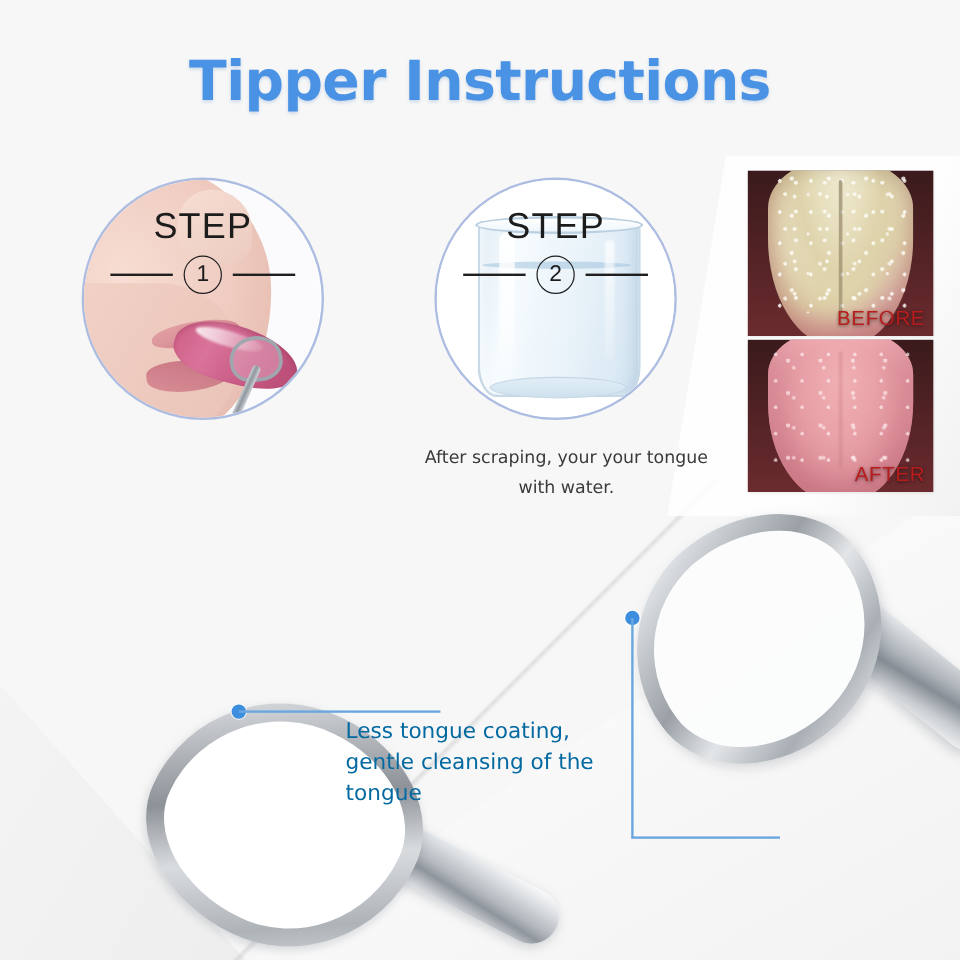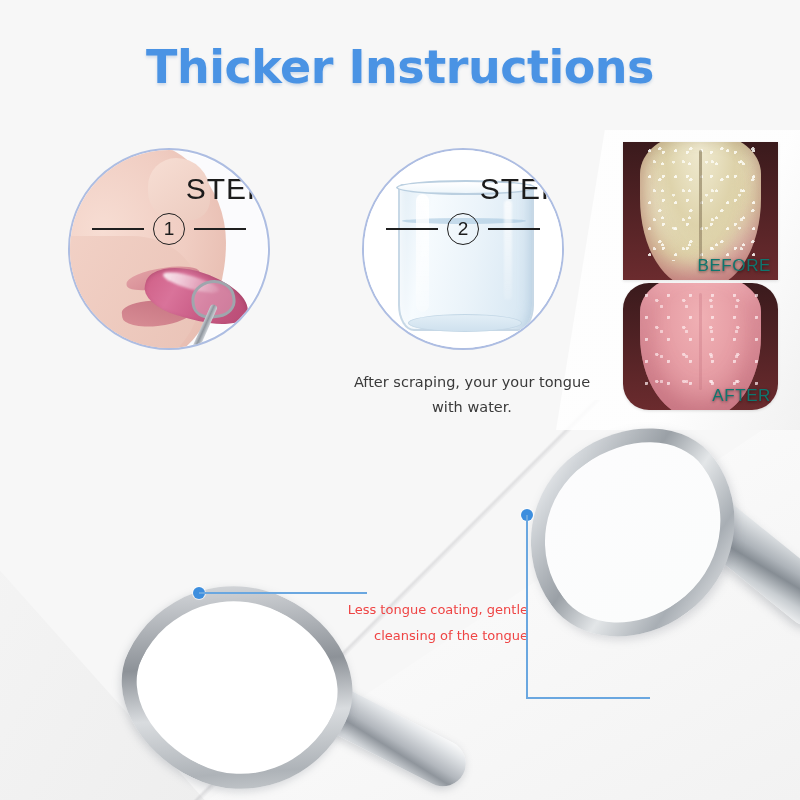--- a/index.html
+++ b/index.html
@@ -143,21 +143,21 @@
     border-radius:7px;filter:blur(.6px);
   }
   .glass-shine2{
     position:absolute;left:140px;top:50px;width:8px;height:100px;
     background:linear-gradient(rgba(255,255,255,.75),rgba(255,255,255,.15));
     border-radius:5px;filter:blur(.8px);
   }
 
   
   .step-label{
-    position:absolute;left:0;width:198px;text-align:right;top:22px;
+    position:absolute;left:0;width:198px;text-align:center;top:22px;
     font-size:30px;letter-spacing:1px;color:#1c1c1c;
     font-family:"Liberation Sans","DejaVu Sans",sans-serif;font-weight:400;
   }
   .step-rule-row{
     position:absolute;left:0;top:62px;width:198px;height:34px;
     display:flex;align-items:center;justify-content:center;gap:9px;
   }
   .step-rule{width:52px;height:2px;background:#1f1f1f;}
   .step-num{
     width:30px;height:30px;border:1.6px solid #1f1f1f;border-radius:50%;
@@ -170,21 +170,21 @@
   .caption{
     position:absolute;text-align:center;color:#3a3a3a;font-size:14.5px;line-height:25px;
     font-family:"DejaVu Sans","Liberation Sans",sans-serif;
   }
   #cap1{left:8px;top:372px;width:334px;}
   #cap2{left:348px;top:370px;width:248px;}
 
   
   .ba-card{position:absolute;overflow:hidden;box-shadow:0 1px 3px rgba(0,0,0,.12);}
   #before{left:623px;top:142px;width:155px;height:138px;}
-  #after{left:623px;top:283px;width:155px;height:127px;border-radius:26px;}
+  #after{left:623px;top:283px;width:155px;height:127px;}
 
   .tongue-img{position:absolute;inset:0;}
   .mouth-bg{position:absolute;inset:0;background:linear-gradient(#3a1a1c,#6b2b2e);}
   .tongue-shape{
     position:absolute;left:11%;top:-6%;width:78%;height:112%;
     border-radius:42% 42% 46% 46%/26% 26% 58% 58%;
   }
   #before .tongue-shape{
     background:
       radial-gradient(ellipse at 50% 8%,#efe9cf 0%,#e7dfbe 22%,#ded3ab 40%,transparent 62%),
@@ -220,21 +220,21 @@
       radial-gradient(circle at 55% 35%,rgba(255,240,242,.65) 1.6px,transparent 1.8px),
       radial-gradient(circle at 78% 62%,rgba(255,240,242,.6) 1.4px,transparent 1.6px);
     background-size:22px 22px,27px 27px,25px 25px;
   }
   #after .midline{
     position:absolute;left:49%;top:8%;width:3px;height:76%;
     background:linear-gradient(rgba(215,140,150,.6),rgba(200,120,132,.4));
     border-radius:2px;filter:blur(.7px);
   }
   .ba-label{
-    position:absolute;right:7px;bottom:4px;color:#0f766e;
+    position:absolute;right:7px;bottom:4px;color:#b91c1c;
     font-size:17px;letter-spacing:.6px;
     font-family:"Liberation Sans","DejaVu Sans",sans-serif;
     text-shadow:0 1px 3px rgba(0,0,0,.55);
     text-align:right;
   }
 
   
   .scraper{position:absolute;}
   
   #scraper-left{left:110px;top:570px;width:330px;height:240px;transform:rotate(0deg);}
@@ -276,39 +276,38 @@
   }
 
   
   .dot{
     position:absolute;width:12px;height:12px;border-radius:50%;
     background:#3d8ede;box-shadow:0 0 0 1px rgba(255,255,255,.65);
   }
   .lead-h{position:absolute;height:1.5px;background:#6aa7e0;}
   .lead-v{position:absolute;width:1.5px;background:#6aa7e0;}
   .note{
-    position:absolute;color:#ef4444;font-size:13px;line-height:26px;
+    position:absolute;color:#0369a1;font-size:18px;line-height:26px;
     font-family:"DejaVu Sans","Liberation Sans",sans-serif;
-    text-align:right;
   }
   #note-left{left:288px;top:597px;width:240px;}
   #note-right{left:528px;top:712px;width:270px;}
 </style>
 </head>
 <body>
 
 <div id="stage">
 
   <div class="bg-top"></div>
   <div class="bg-table"></div>
   <div class="bg-lowleft"></div>
   <div class="bg-edge"></div>
   <div class="bg-strip"></div>
 
-  <div class="title">Thicker Instructions</div>
+  <div class="title">Tipper Instructions</div>
 
   <div class="step-circle" id="step1">
     <div class="face-photo">
       <div class="face-skin"></div>
       <div class="face-chin"></div>
       <div class="face-nose"></div>
       <div class="lip-upper"></div>
       <div class="lip-lower"></div>
       <div class="tongue"></div>
       <div class="tongue-gloss"></div>

